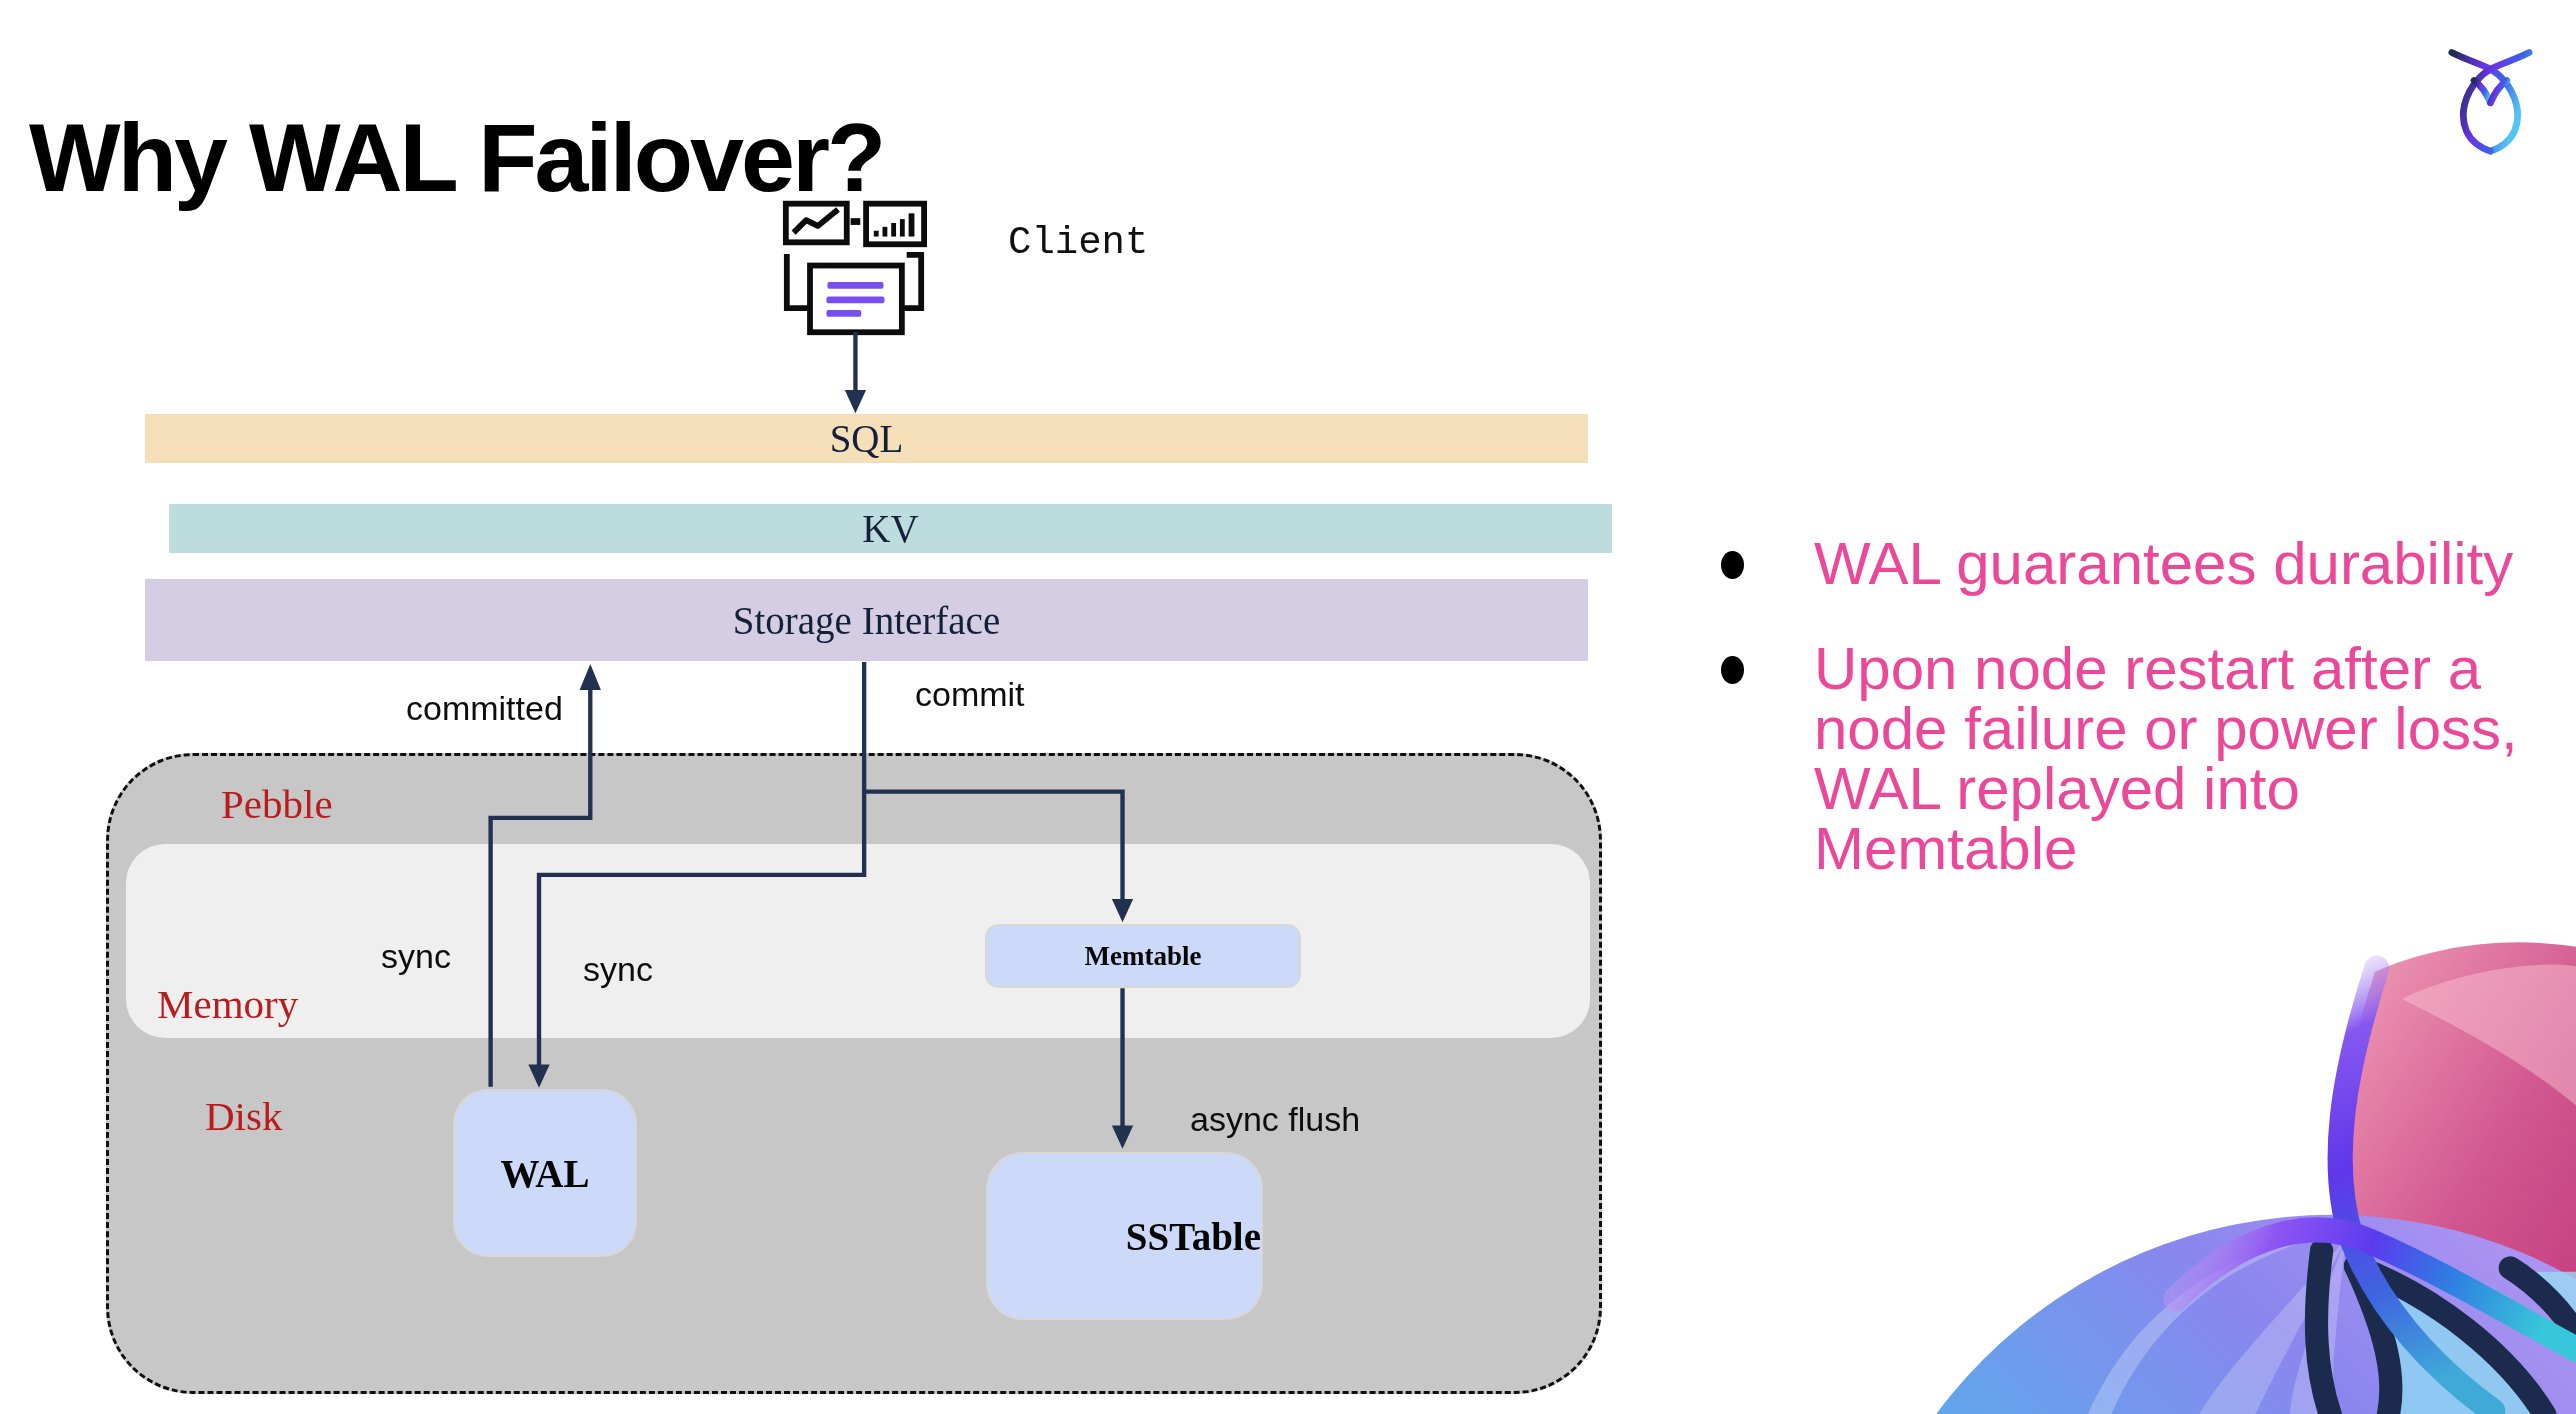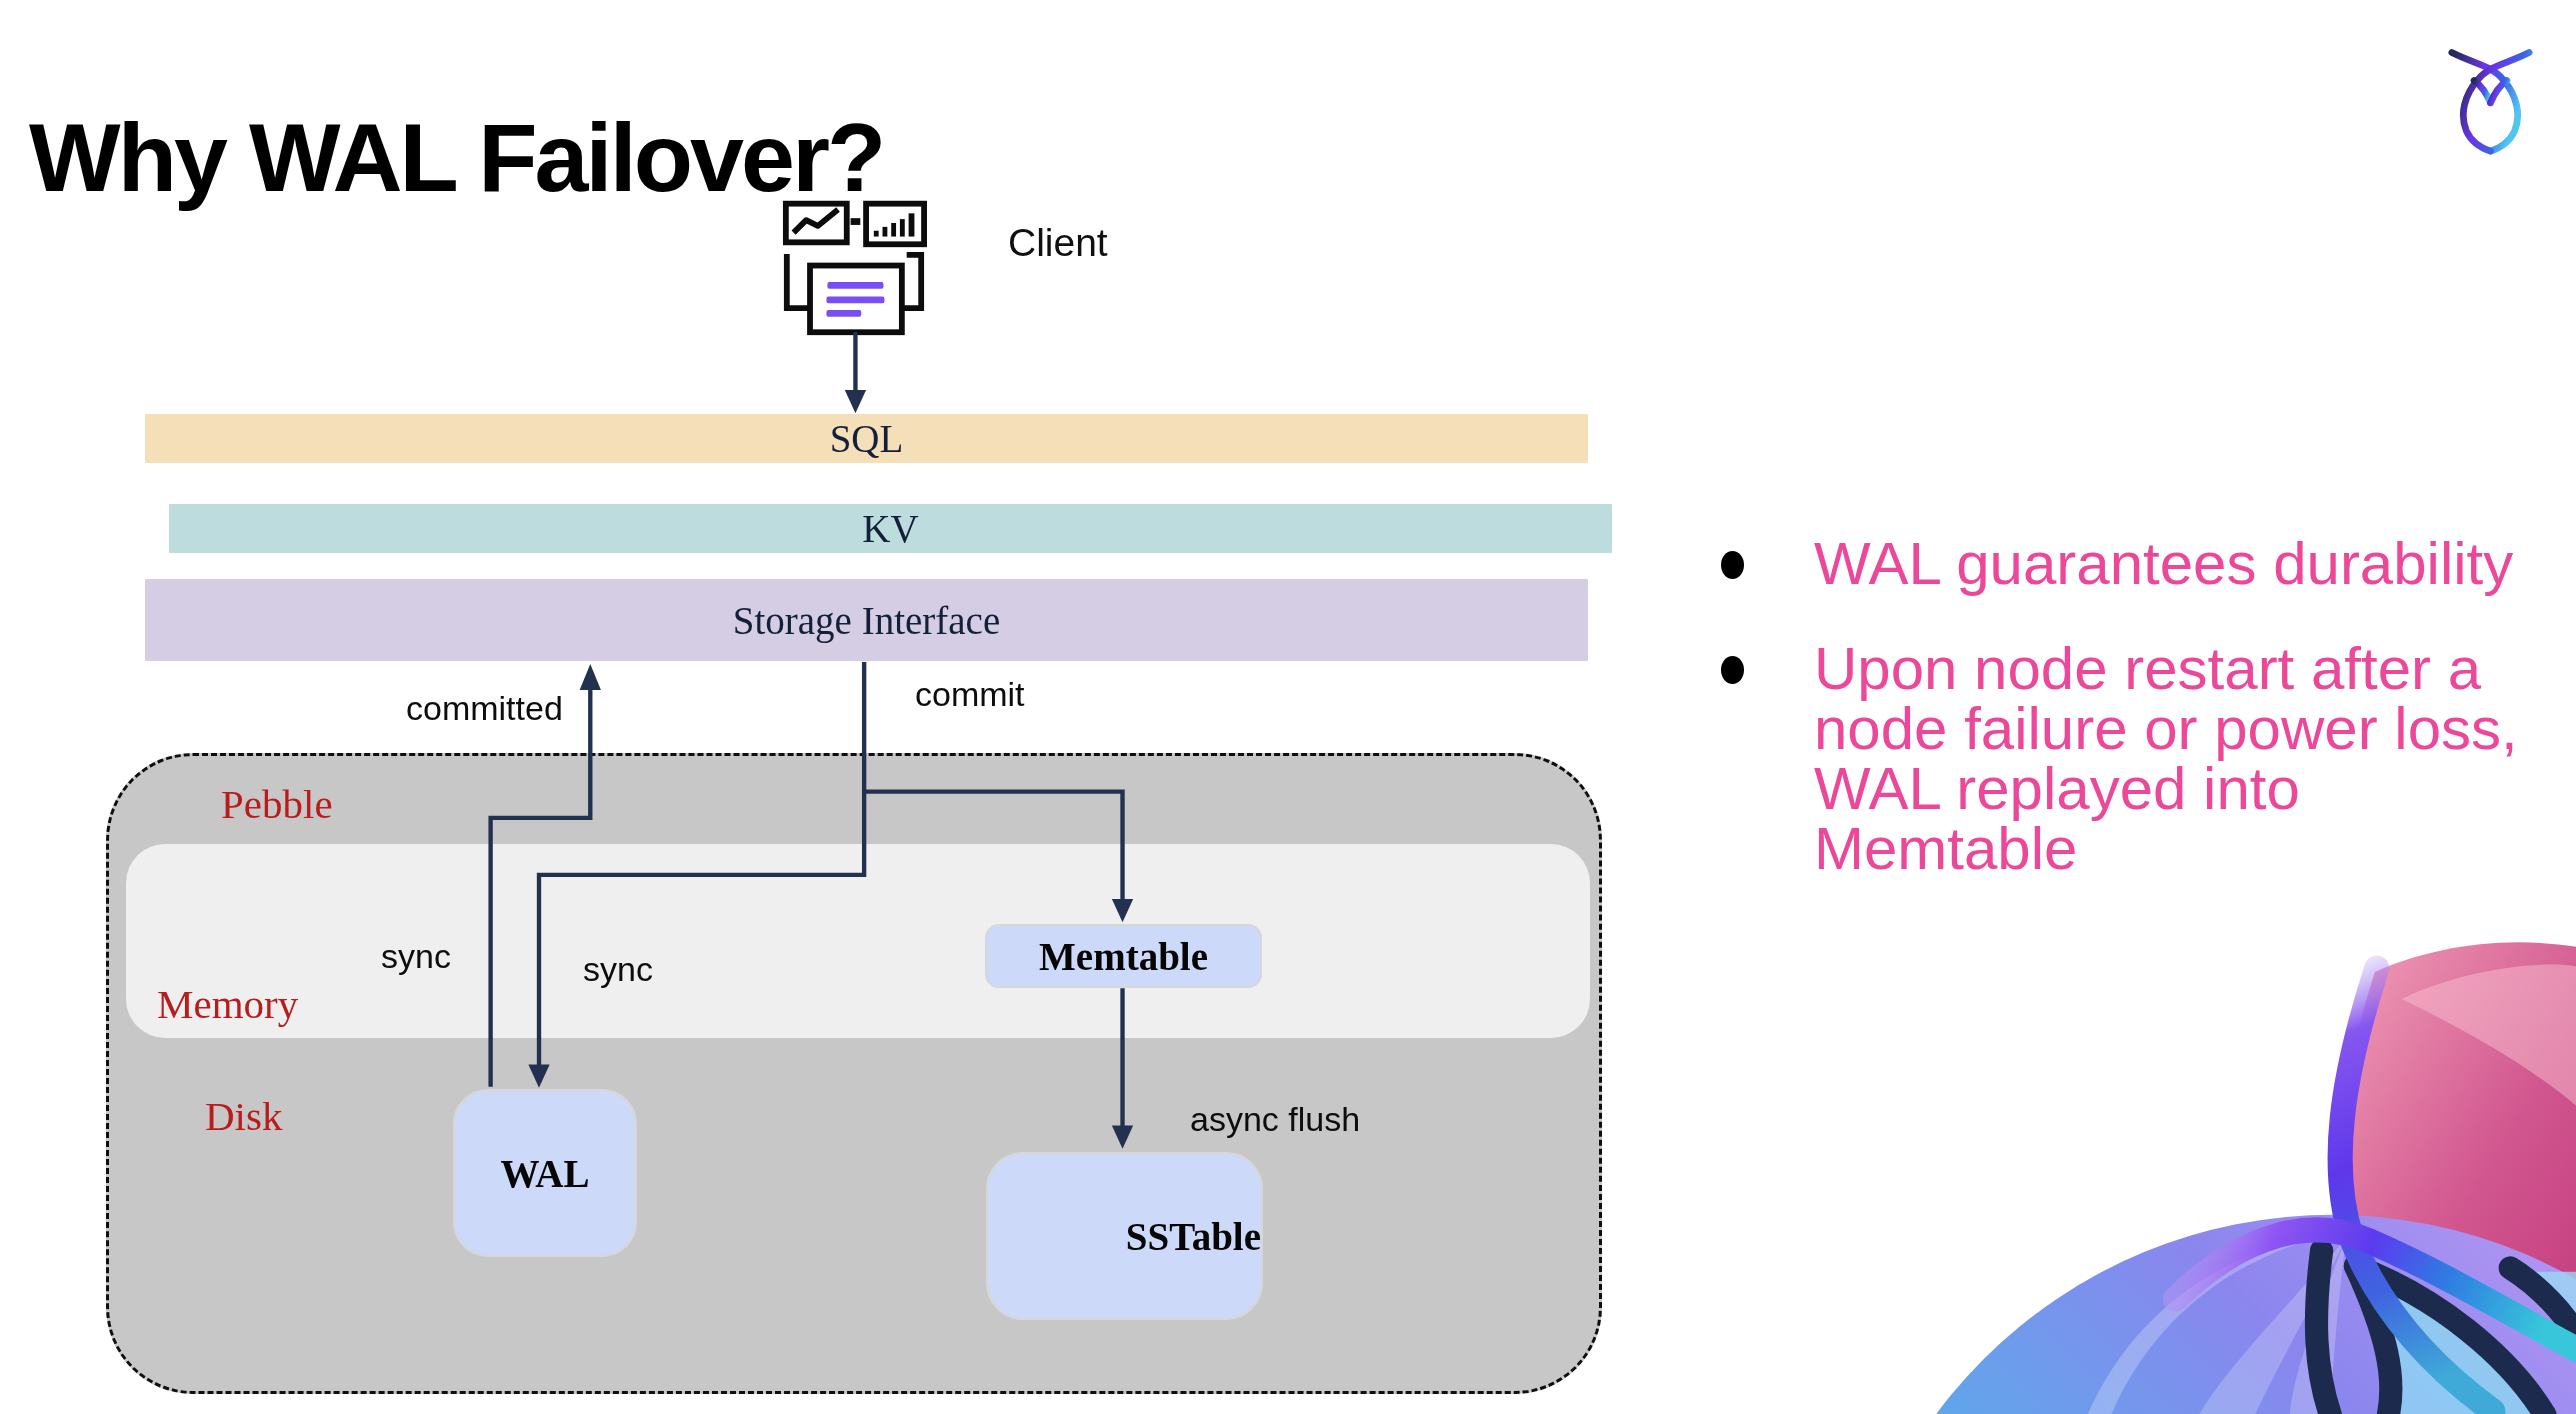--- a/index.html
+++ b/index.html
@@ -9,21 +9,21 @@
 
   
   #title{position:absolute;left:29px;top:37px;font-size:97px;font-weight:800;
          letter-spacing:-2.9px;color:#000000;white-space:nowrap;}
 
   
   #logo{position:absolute;left:2441px;top:39px;width:99px;height:116px;}
 
   
   #client-icon{position:absolute;left:774px;top:194px;width:160px;height:145px;}
-  #client-label{position:absolute;left:1008px;top:221px;font-size:39px;color:#101010;}
+  #client-label{position:absolute;left:1008px;top:221px;font-size:39px;color:#101010;font-family:Liberation Mono, monospace;}
 
   
   .layer{position:absolute;left:145px;width:1443px;border-radius:1px;
          display:flex;align-items:center;justify-content:center;
          font-size:39px;color:#14203a;}
   #layer-sql{top:414px;height:49px;background:#f5dfb8;}
   #layer-kv{top:504px;height:49px;background:#bcdcdd;margin-left:24px;}
   #layer-storage{top:579px;height:82px;background:#d4cde4;}
 
   
@@ -34,21 +34,21 @@
   .region-label{position:absolute;font-size:41px;color:#b91c1c;}
   #pebble-label{left:221px;top:780px;}
   #memory-label{left:157px;top:980px;}
   #disk-label{left:205px;top:1092px;}
 
   
   .node{position:absolute;background:#ccd9f8;border:2.9px solid #d7d7d7;box-sizing:border-box;
         display:flex;align-items:center;justify-content:center;
         font-weight:bold;color:#060606;}
   #node-wal{left:453px;top:1089px;width:184px;height:168px;border-radius:35px;font-size:39px;}
-  #node-memtable{left:985px;top:924px;width:277px;height:64px;border-radius:13.5px;font-size:39px;}
+  #node-memtable{left:985px;top:924px;width:316px;height:64px;border-radius:13.5px;font-size:27px;}
   #node-sstable{left:986px;top:1152px;width:277px;height:168px;border-radius:37px;font-size:39px;justify-content:flex-end;}
 
   
   .edge-label{position:absolute;font-size:34px;color:#0d0d0d;white-space:nowrap;}
   #lbl-committed{left:406px;top:689px;}
   #lbl-commit{left:915px;top:675px;}
   #lbl-sync-left{left:381px;top:937px;}
   #lbl-sync-right{left:583px;top:950px;}
   #lbl-async-flush{left:1190px;top:1076px;margin-top:24px;}
 

